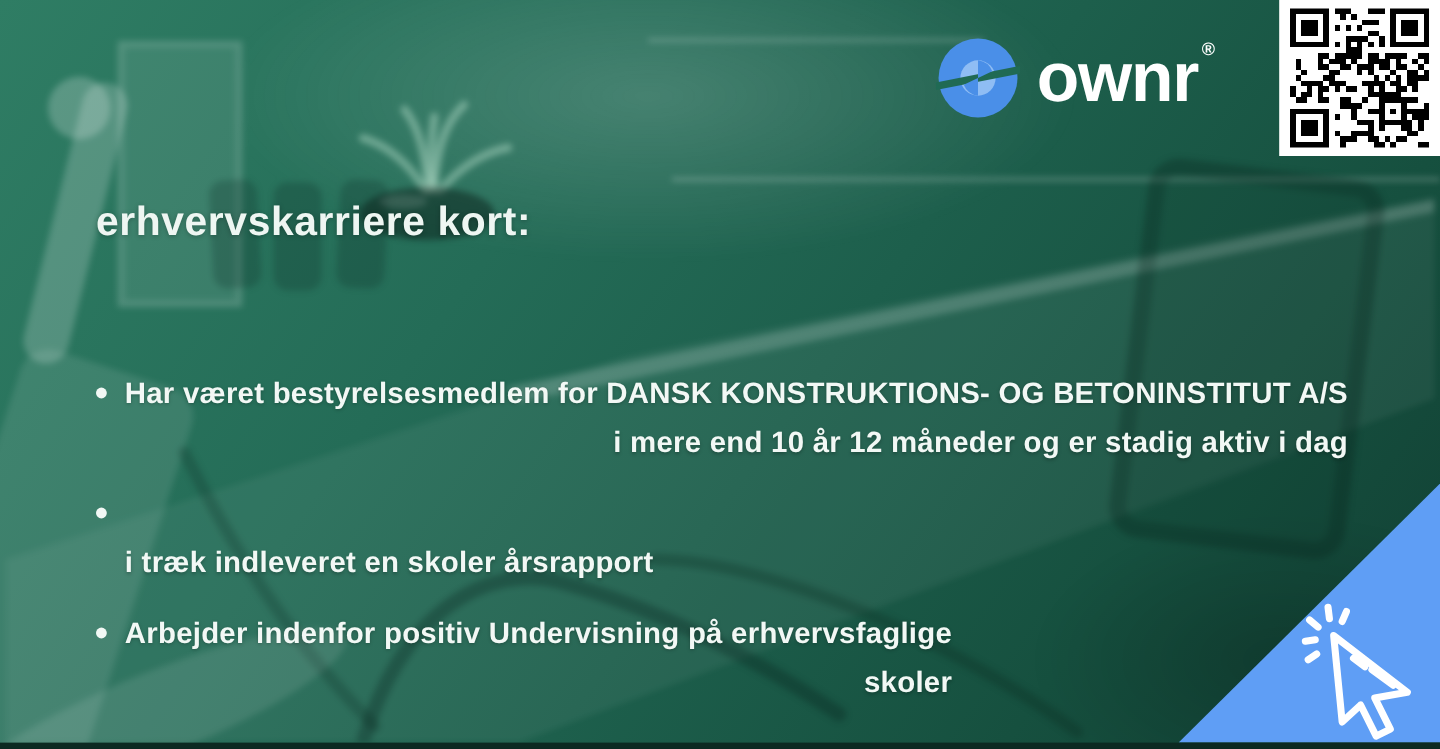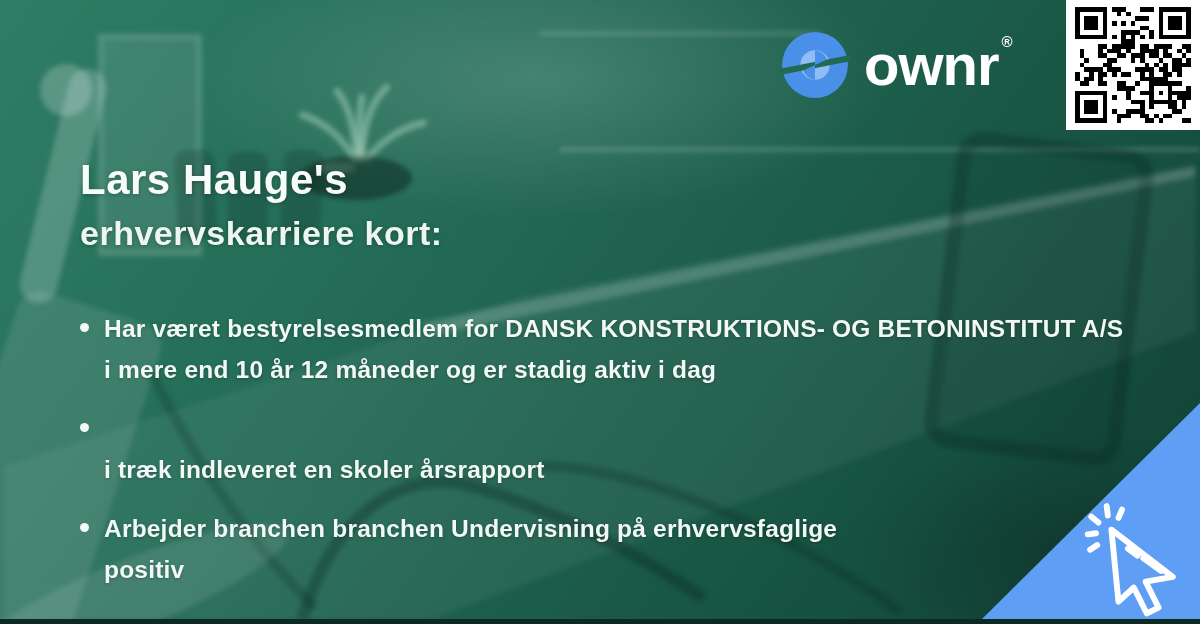--- a/index.html
+++ b/index.html
@@ -31,21 +31,21 @@
   .brand .mark{width:70px;height:70px;}
   .wordmark{color:#ffffff;font-size:58px;font-weight:700;letter-spacing:-1px;margin-left:14px;line-height:70px;}
   .reg{color:#ffffff;font-size:15px;font-weight:700;vertical-align:top;position:relative;top:-24px;left:3px;}
   
   .qr{position:absolute;top:0;right:0;width:134px;height:130px;background:#ffffff;display:flex;align-items:center;justify-content:center;}
   .qr svg{width:118px;height:116px;}
   
   .headline{position:absolute;left:80px;top:156px;color:#f7fbf9;text-shadow:0 1px 4px rgba(0,0,0,0.25);}
   .headline h1{margin:0;font-size:42px;font-weight:700;letter-spacing:0.5px;}
   .headline h2{margin:10px 16px 0 0;font-size:34px;font-weight:700;letter-spacing:0.5px;color:#eef6f2;}
-  .facts{position:absolute;left:80px;top:308px;list-style:none;margin:0;padding:0;}
+  .facts{position:absolute;left:80px;top:308px;list-style:none;margin:0;padding:0;text-align:right;}
   .facts li{display:flex;margin-bottom:18px;color:#f2f8f5;text-shadow:0 1px 3px rgba(0,0,0,0.25);}
   .facts .dot{flex:0 0 24px;margin-top:15px;}
   .facts .dot i{display:block;width:9px;height:9px;border-radius:50%;background:#f2f8f5;}
   .facts .lines{font-size:24.5px;font-weight:700;line-height:41px;white-space:nowrap;letter-spacing:0.2px;}
   
   .triangle{position:absolute;right:0;bottom:0;width:218px;height:216px;
     background:#5f9ef5;clip-path:polygon(100% 0,100% 100%,0 100%);}
   .cursor{position:absolute;right:6px;bottom:2px;width:118px;height:118px;}
 </style>
 </head>
@@ -395,21 +395,20 @@
         <rect x="9" y="24" width="1" height="1" fill="#000000"></rect>
         <rect x="15" y="24" width="1" height="1" fill="#000000"></rect>
         <rect x="16" y="24" width="1" height="1" fill="#000000"></rect>
         <rect x="18" y="24" width="1" height="1" fill="#000000"></rect>
         <rect x="23" y="24" width="1" height="1" fill="#000000"></rect>
         <rect x="24" y="24" width="1" height="1" fill="#000000"></rect>
       </svg>
   </div>
 
   <div class="headline">
-    <h1>Lars Hauge's</h1>
     <h2>erhvervskarriere kort:</h2>
   </div>
 
   <ul class="facts">
     <li>
       <span class="dot">
           <i></i>
         </span>
       <span class="lines">
         <span>Har været bestyrelsesmedlem for DANSK KONSTRUKTIONS- OG BETONINSTITUT A/S</span><br>
@@ -423,22 +422,22 @@
       <span class="lines">
         <br>
         <span>i træk indleveret en skoler årsrapport</span>
       </span>
     </li>
     <li>
       <span class="dot">
           <i></i>
         </span>
       <span class="lines">
-        <span>Arbejder branchen branchen Undervisning på erhvervsfaglige</span><br>
-        <span>positiv</span>
+        <span>Arbejder indenfor positiv Undervisning på erhvervsfaglige</span><br>
+        <span>skoler</span>
       </span>
     </li>
   </ul>
 
   <div class="triangle">
     <svg class="cursor" viewBox="0 0 100 100" fill="none" stroke="#ffffff" stroke-width="5" stroke-linecap="round" stroke-linejoin="round">
       <path d="M30,26 L82,66 L59,70 L70,92 L60,97 L49,75 L36,87 Z"></path>
       <line x1="44" y1="42" x2="52" y2="48"></line>
       <line x1="57" y1="50" x2="72" y2="61"></line>
       <line x1="10" y1="30" x2="17" y2="29"></line>

